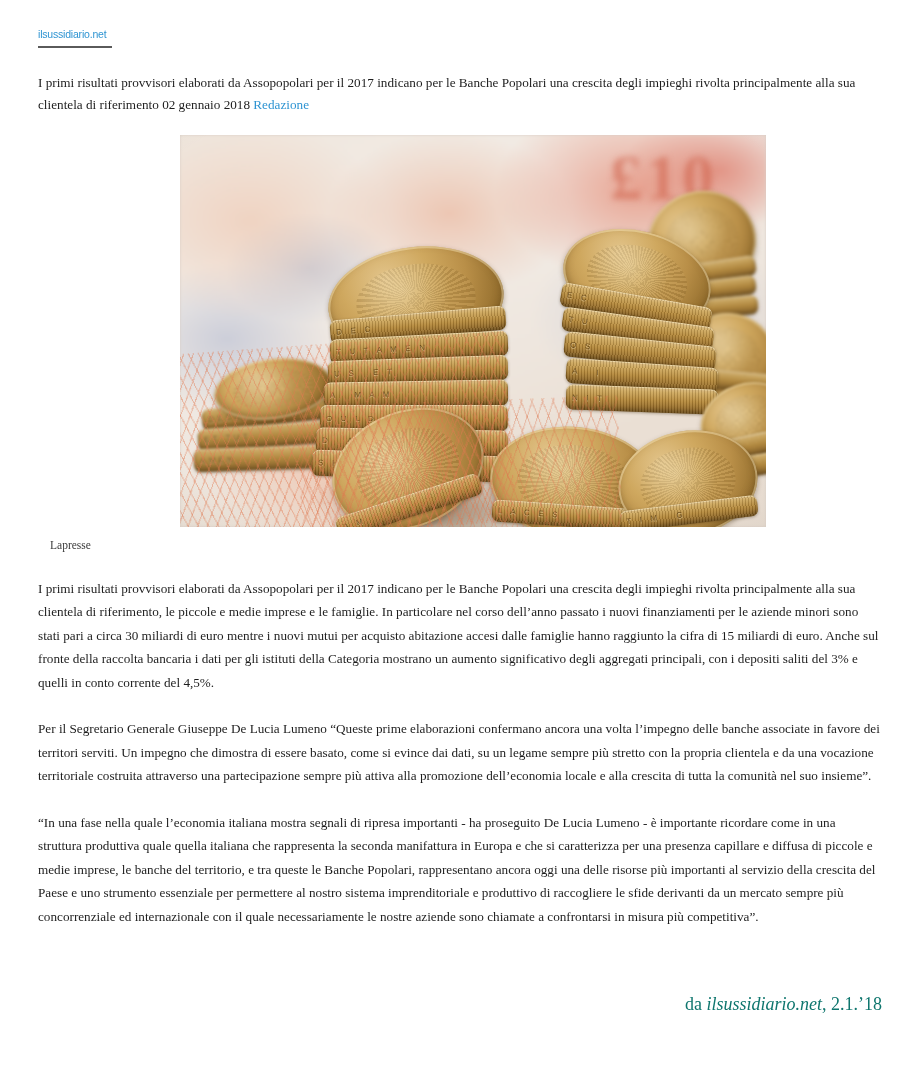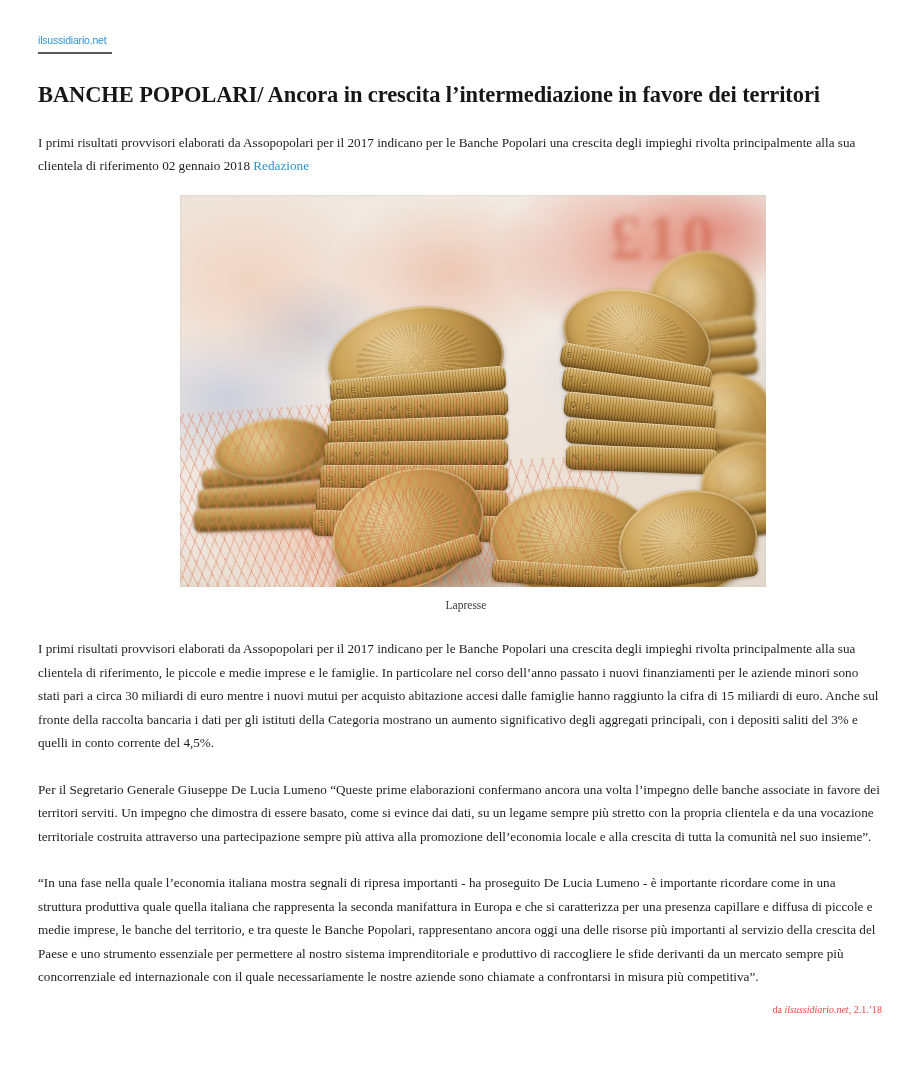--- a/index.html
+++ b/index.html
@@ -12,21 +12,21 @@
     height: 1072px;
     font-family: "Liberation Serif", "DejaVu Serif", serif;
     color: #1a1a1a;
     position: relative;
     overflow: hidden;
   }
   .page {
     width: 920px;
     height: 1072px;
     box-sizing: border-box;
-    padding: 6px 38px;
+    padding: 0 38px;
     position: relative;
   }
 
   
   .masthead {
     padding-top: 24px;
   }
   .brand-logo {
     display: inline-block;
     font-family: "Liberation Sans", "DejaVu Sans", sans-serif;
@@ -75,21 +75,20 @@
     height: 392px;
     margin-left: 142px;
     position: relative;
     overflow: hidden;
     background: #d8cfc6;
   }
   .photo-caption {
     margin: 12px 0 0 12px;
     font-size: 11.5px;
     color: #3a3a3a;
-    text-align: center;
   }
 
   
   .ph-layer { position: absolute; inset: 0; }
 
   
   .bg-notes {
     background:
       radial-gradient(ellipse 230px 150px at 78% 14%, rgba(226,122,98,0.62) 0%, rgba(226,122,98,0) 62%),
       radial-gradient(ellipse 150px 90px at 92% 9%, rgba(214,96,80,0.55) 0%, rgba(214,96,80,0) 65%),
@@ -214,38 +213,37 @@
     color: #1d1d1d;
     max-width: 848px;
     text-align: left;
   }
 
   
   .footer {
     position: absolute;
     right: 38px;
     bottom: 57px;
-    font-size: 10px;
-    color: #ef4444;
+    font-size: 18px;
+    color: #0f766e;
   }
   .footer .brand-italic {
     font-style: italic;
   }
 </style>
 </head>
 <body>
 
 <div class="page">
 
   <div class="masthead">
     <div class="brand-logo">ilsussidiario.net</div>
     <div class="brand-rule"></div>
   </div>
 
-  <h1 class="headline">BANCHE POPOLARI/ Ancora in crescita l’intermediazione in favore dei territori</h1>
 
   <p class="standfirst"><span>I primi risultati provvisori elaborati da Assopopolari per il 2017 indicano per le Banche Popolari una crescita degli impieghi rivolta principalmente alla sua clientela di riferimento 02 gennaio 2018 </span><a class="inline-link">Redazione</a></p>
 
   <figure class="figure">
     <div class="photo" aria-label="Monete da una sterlina impilate su banconote">
 
       <div class="ph-layer bg-notes"></div>
       <div class="note-ten">£10</div>
 
       <div class="blur-soft">

